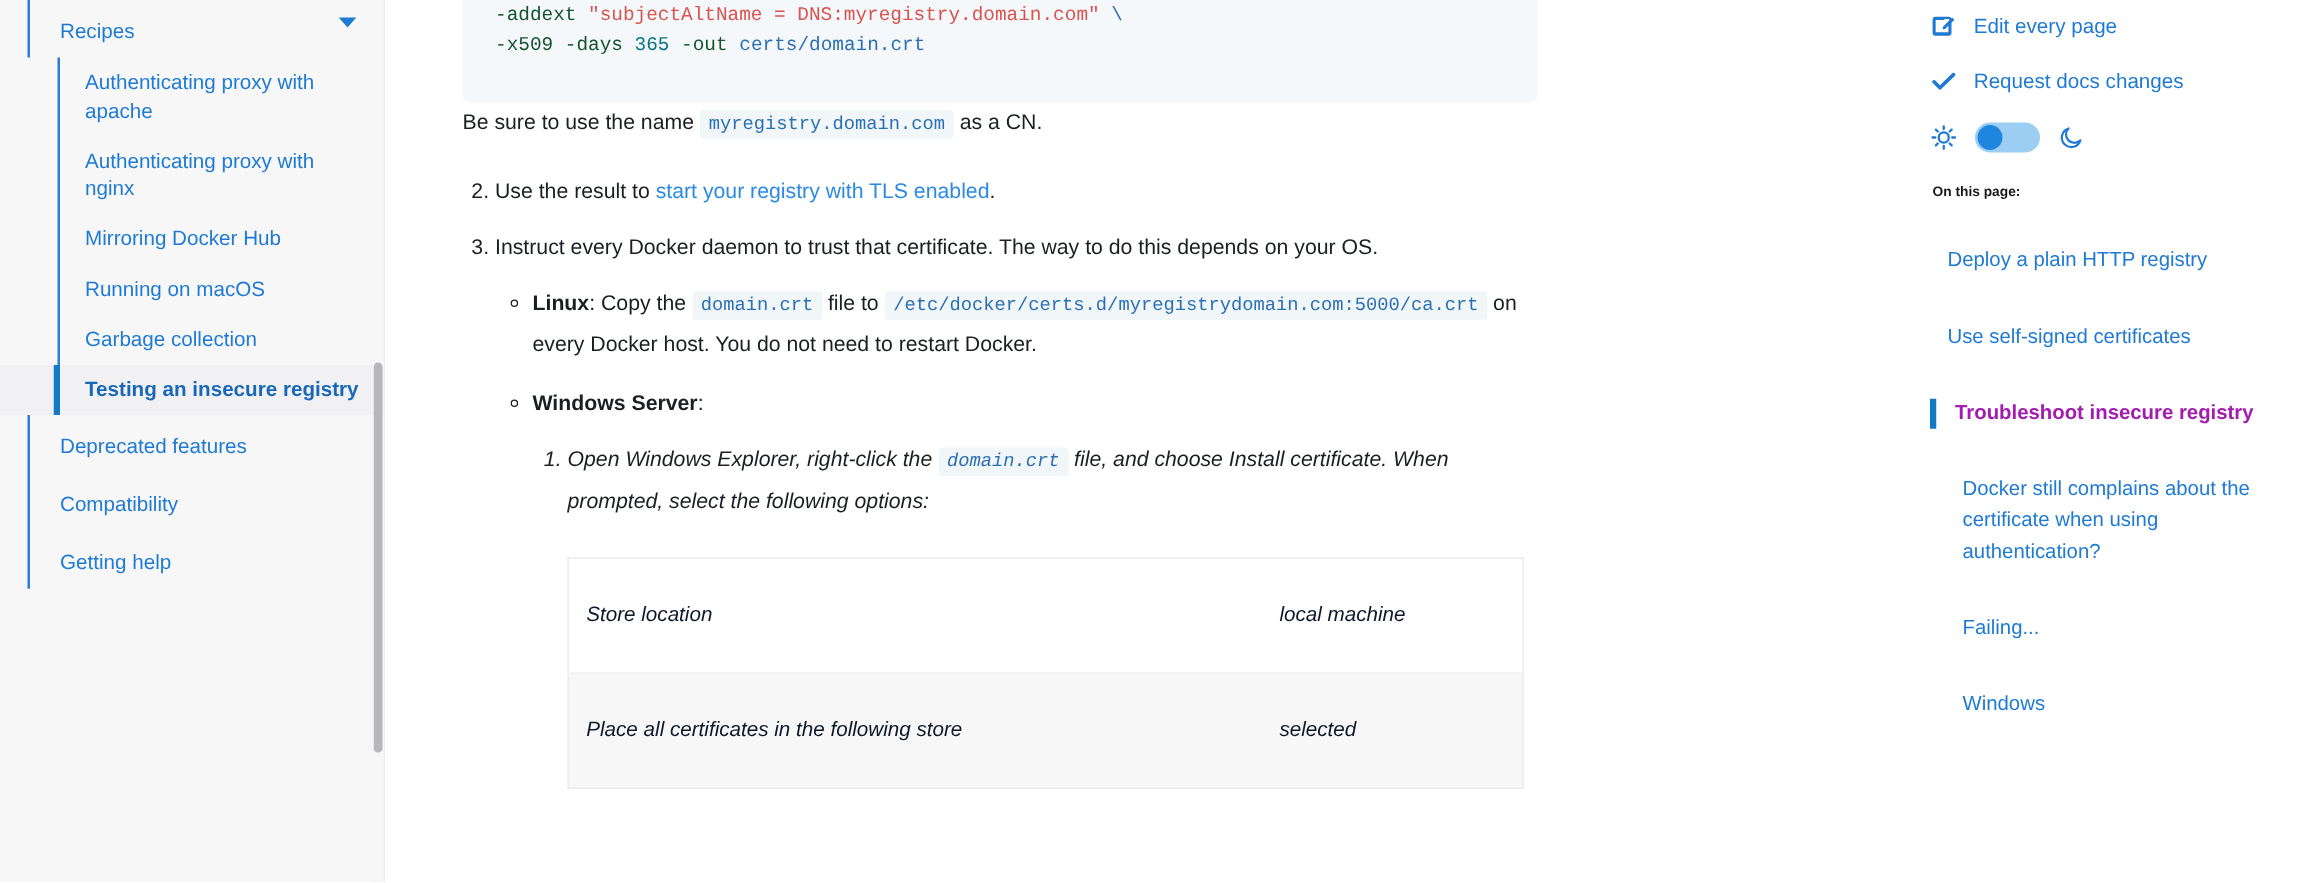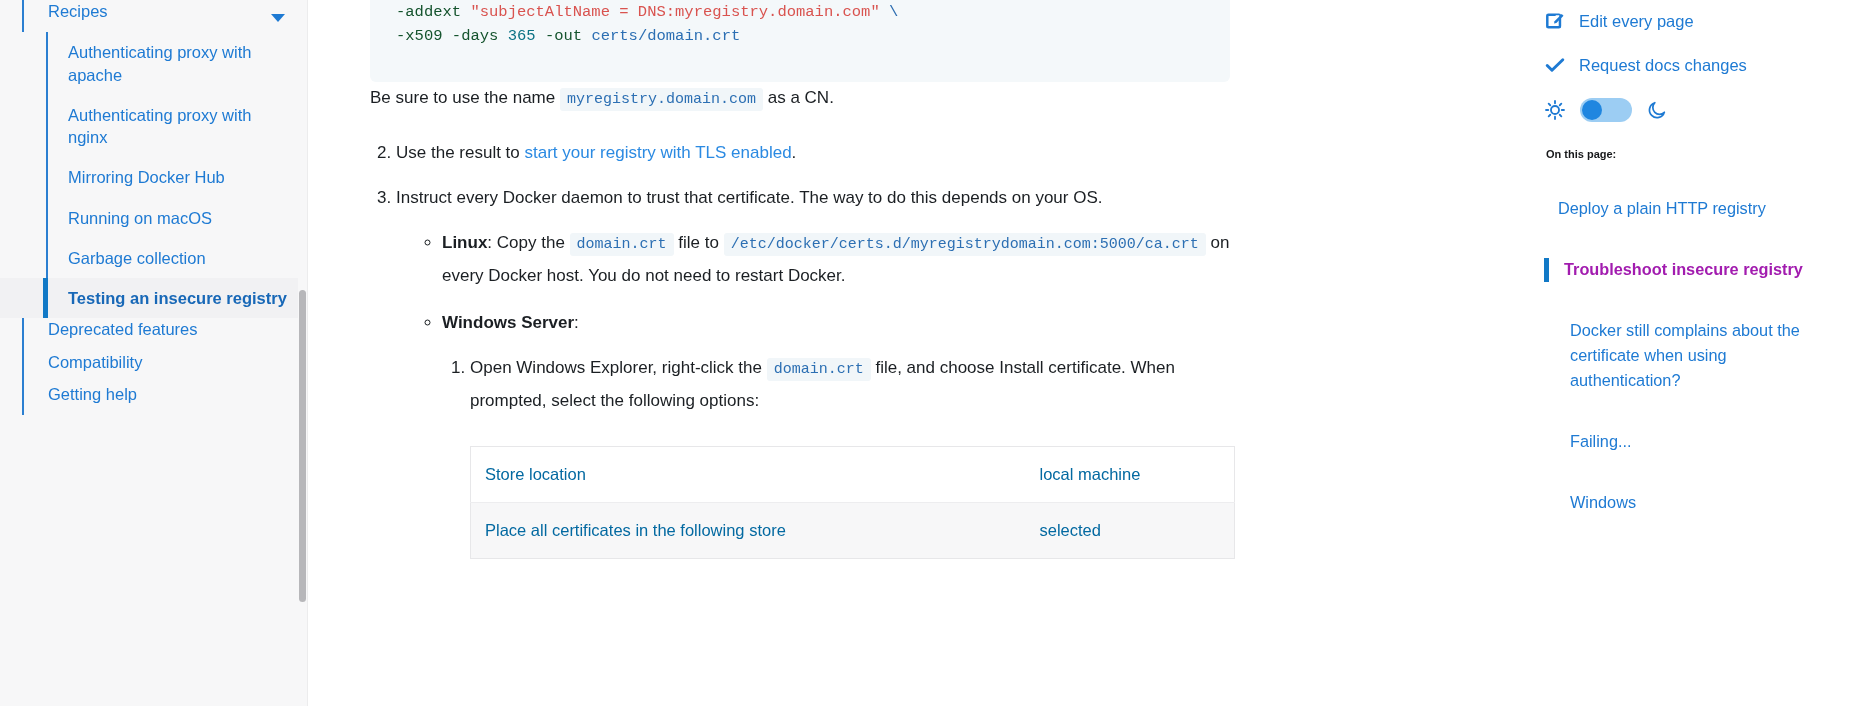--- a/index.html
+++ b/index.html
@@ -50,21 +50,21 @@
   .nav-item-l2.active .nav-link {
     color: #1868b7;
     font-weight: bold;
   }
   .active-bar {
     position: absolute; left: 43px; top: 0; bottom: 0;
     width: 5px; background: #1279c6;
   }
   .nav-item-l1 {
     position: relative;
-    padding: 0 20px 10px 48px;
+    padding: 14px 20px 10px 48px;
   }
   .caret {
     position: absolute;
     right: 22px;
     top: 14px;
     width: 0; height: 0;
     border-left: 7px solid transparent;
     border-right: 7px solid transparent;
     border-top: 8px solid #1e7ad3;
   }
@@ -135,38 +135,39 @@
     margin: 22px 0 0 0;
     padding-left: 26px;
     list-style-type: decimal;
   }
   ol.olist > li { margin-bottom: 14px; }
   ul.ulist {
     margin: 14px 0 0 0;
     padding-left: 30px;
     list-style-type: circle;
   }
-  ul.ulist > li { margin-bottom: 16px; margin-left: 16px; }
+  ul.ulist > li { margin-bottom: 16px; }
   ol.sublist {
     margin: 14px 0 0 0;
     padding-left: 28px;
     list-style-type: decimal;
+    font-style: italic;
   }
   .bold { font-weight: bold; color: #1b1f23; }
 
   table.opts {
     border-collapse: collapse;
     margin-top: 30px;
     width: 765px;
     border: 1px solid #e7e7e9;
     font-size: 16.5px;
   }
   table.opts td {
-    padding: 12px 14px;
-    color: #0369a1;
+    padding: 30px 14px;
+    color: #0f172a;
     border: none;
   }
   table.opts tr.row-odd  { background: #ffffff; }
   table.opts tr.row-even { background: #f7f7f8; border-top: 1px solid #ededef; }
   table.opts td.c1 { width: 555px; }
 
   
   .right-sidebar {
     position: relative;
     width: 330px;
@@ -380,19 +381,20 @@
         <svg width="22" height="22" viewBox="0 0 24 24" fill="none" stroke="#1e7ad3" stroke-width="1.9">
           <path d="M20 14.5A8.3 8.3 0 1 1 9.6 4.1a6.6 6.6 0 0 0 10.4 10.4z" stroke-linejoin="round"></path>
         </svg>
       </span>
     </div>
 
     <div class="otp-title">On this page:</div>
 
     <nav>
       <a class="otp-item">Deploy a plain HTTP registry</a>
+      <a class="otp-item">Use self-signed certificates</a>
       <a class="otp-item active"><span class="otp-bar"></span><span>Troubleshoot insecure registry</span></a>
       <a class="otp-item sub">Docker still complains about the certificate when using authentication?</a>
       <a class="otp-item sub">Failing...</a>
       <a class="otp-item sub">Windows</a>
     </nav>
   </aside>
 </div>
 
 </body></html>

